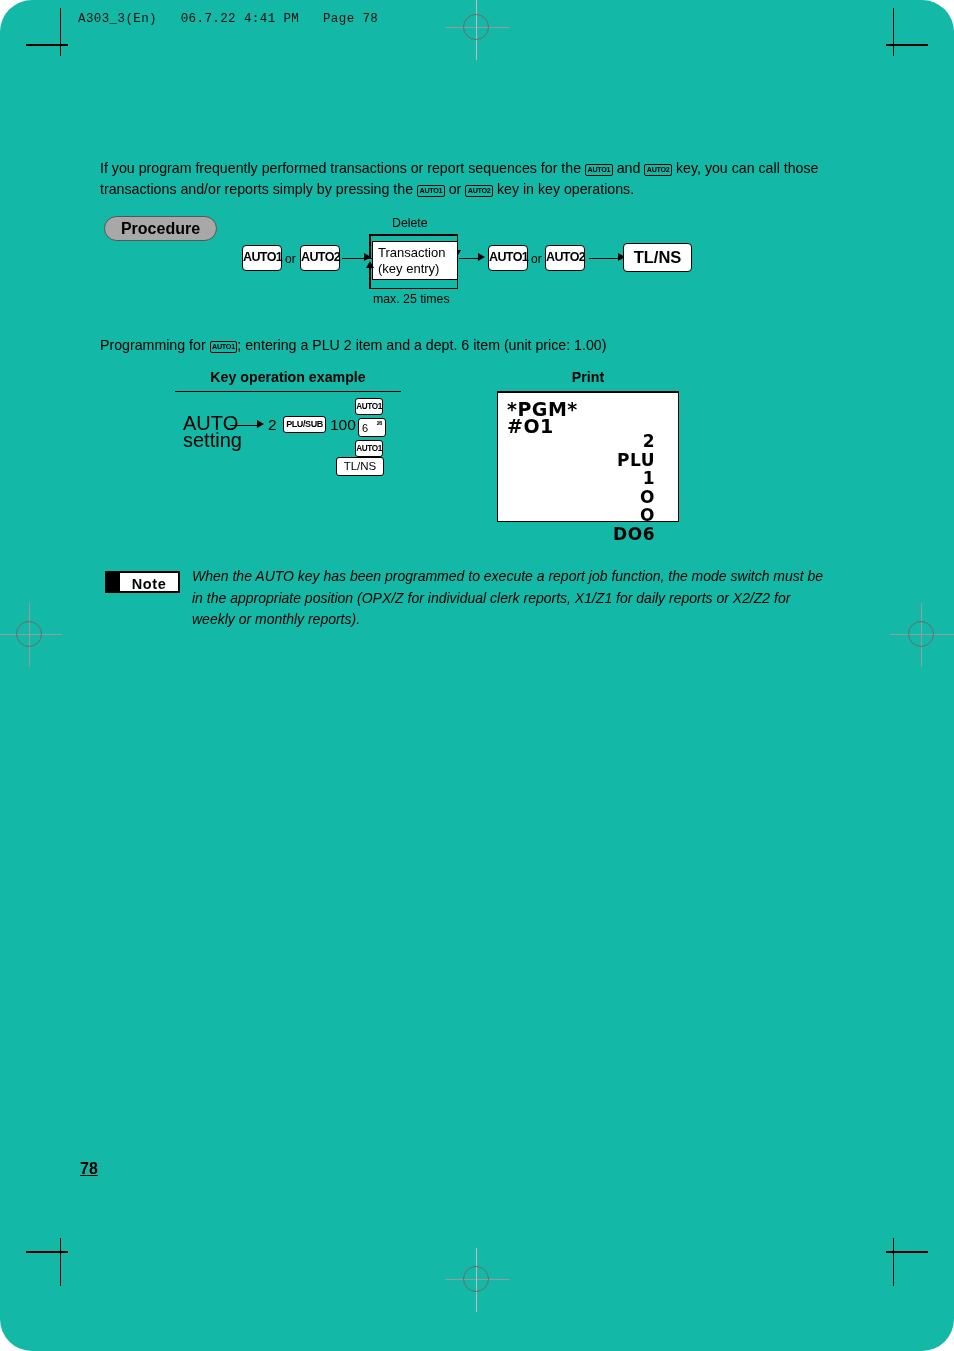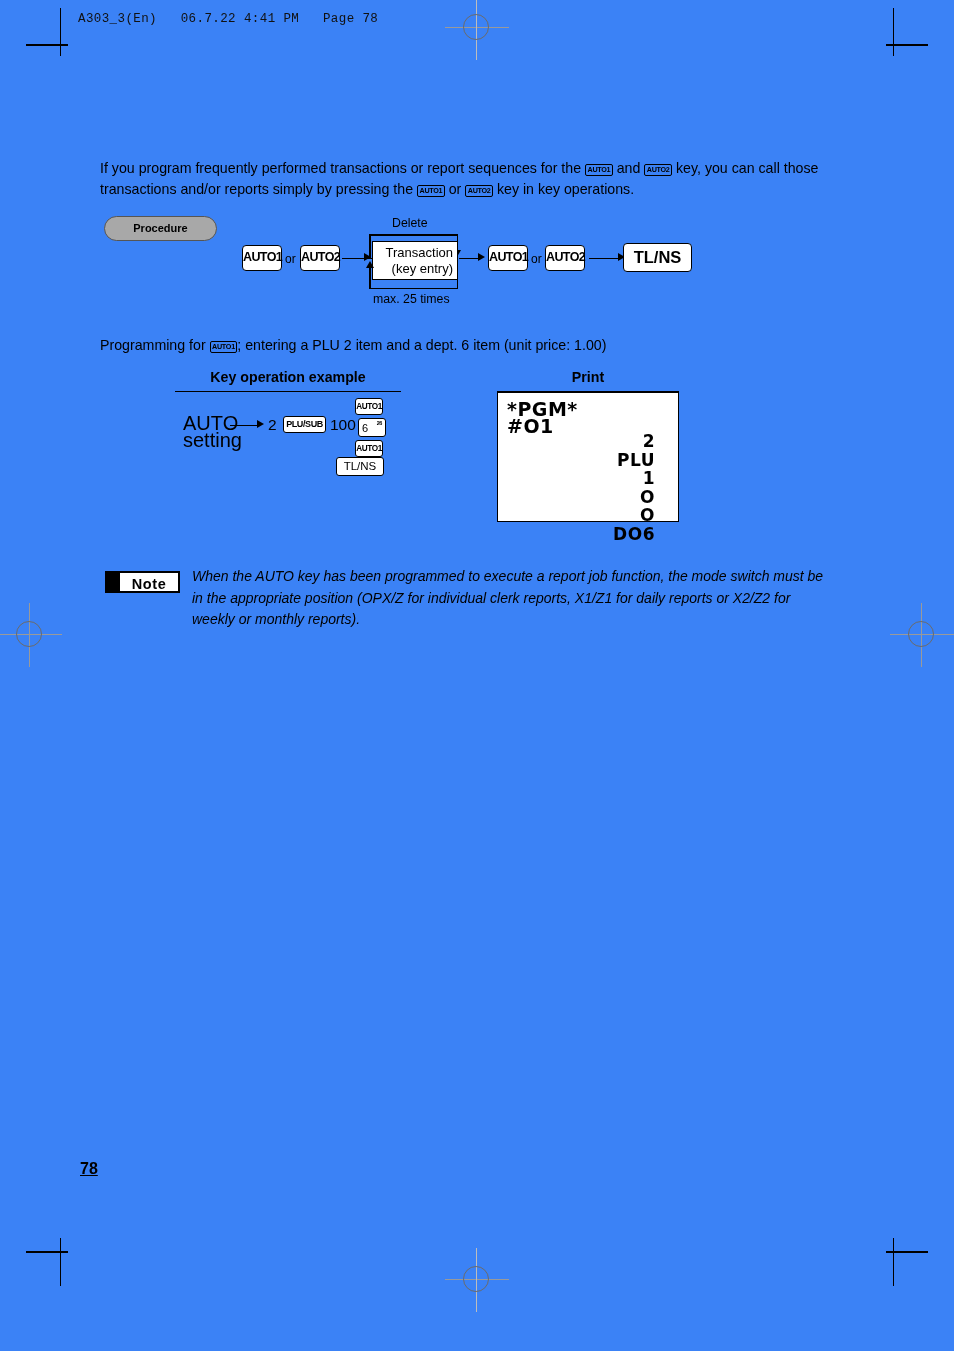--- a/index.html
+++ b/index.html
@@ -9,21 +9,22 @@
   }
   body {
     font-family: "Liberation Sans", sans-serif;
     color: #000000;
   }
   #page {
     position: relative;
     width: 954px;
     height: 1351px;
     overflow: hidden;
-    background: #3b82f6;
+    background: #14b8a6;
+    border-radius: 32px;
   }
 
   
   .crop-v {
     position: absolute;
     width: 1px;
     background: #000;
   }
   .crop-h {
     position: absolute;
@@ -117,21 +118,21 @@
     left: 104px;
     top: 216px;
     width: 113px;
     height: 25px;
     background: #a8a8a8;
     border: 1px solid #555;
     border-radius: 13px;
     box-sizing: border-box;
     text-align: center;
     line-height: 23px;
-    font-size: 11px;
+    font-size: 16px;
     font-weight: bold;
     color: #000;
   }
 
   
   .flow { position: absolute; }
   .key {
     position: absolute;
     border: 1.4px solid #000;
     border-radius: 4px;
@@ -160,21 +161,21 @@
     font-weight: normal;
   }
   .txbox {
     position: absolute;
     border: 1.6px solid #000;
     box-sizing: border-box;
     background: #fff;
     font-size: 13px;
     line-height: 16px;
     padding: 3px 4px 0 5px;
-    text-align: right;
+    text-align: left;
   }
   .lbl {
     position: absolute;
     font-size: 12.3px;
     white-space: nowrap;
   }
   .ln-h { position: absolute; height: 1.6px; background: #000; }
   .ln-v { position: absolute; width: 1.6px; background: #000; }
   .arrow-r {
     position: absolute;

